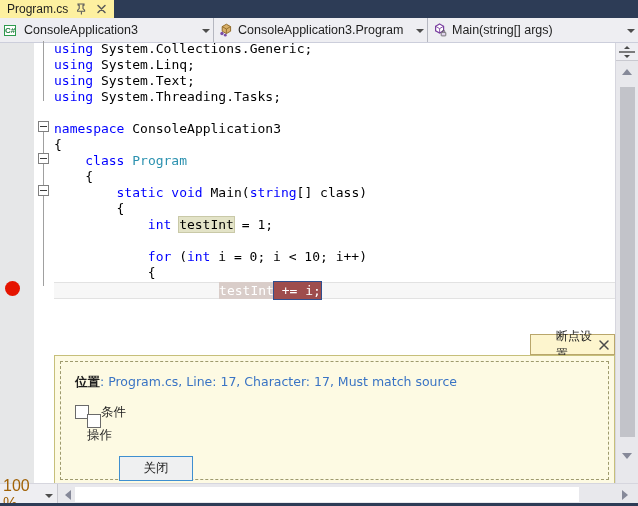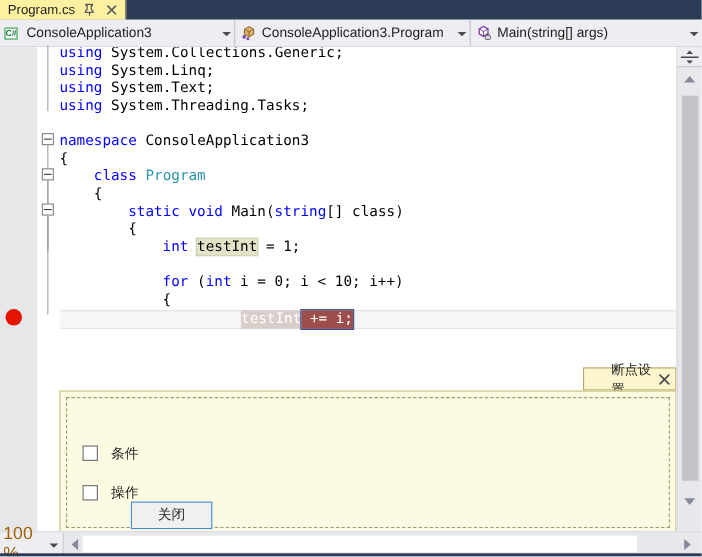--- a/index.html
+++ b/index.html
@@ -511,27 +511,30 @@
     <span class="bp-header-close">
       <svg width="16" height="16" viewBox="0 0 16 16">
         <path d="M4 4 L12 12 M12 4 L4 12" stroke="#4a4a4a" stroke-width="1.5" stroke-linecap="round"></path>
       </svg>
     </span>
   </div>
 
   <div class="bp-panel">
     <div class="bp-panel-inner"></div>
 
+    <div class="bp-loc">
+      <span class="bp-loc-label">位置</span><span class="bp-loc-value">: </span><span class="bp-loc-value">Program.cs, Line: 17, Character: 17, Must match source</span>
+    </div>
 
     <div class="bp-check-row" style="top:49px;">
       <span class="bp-checkbox"></span>
       <span class="bp-check-label">条件</span>
     </div>
 
-    <div class="bp-check-row" style="top:85px;">
+    <div class="bp-check-row" style="top:58px;flex-direction:column;">
       <span class="bp-checkbox"></span>
       <span class="bp-check-label">操作</span>
     </div>
 
     <div class="bp-close-btn">关闭</div>
   </div>
 </div>
 
 <div class="vscroll">
   <div class="split-btn">

